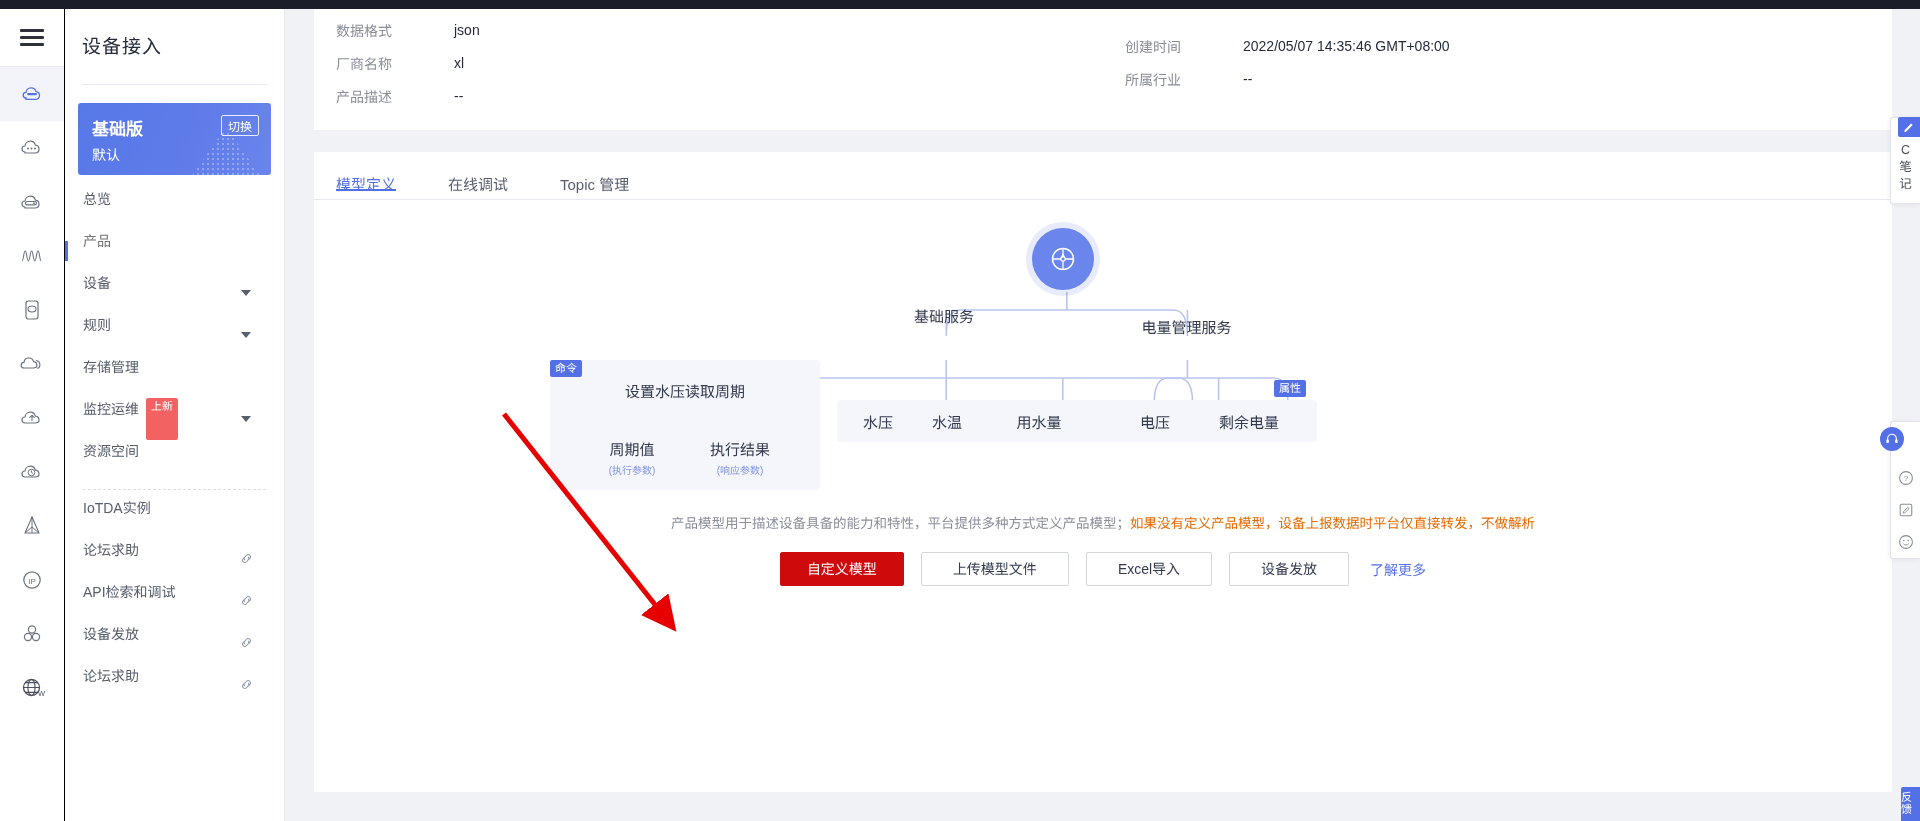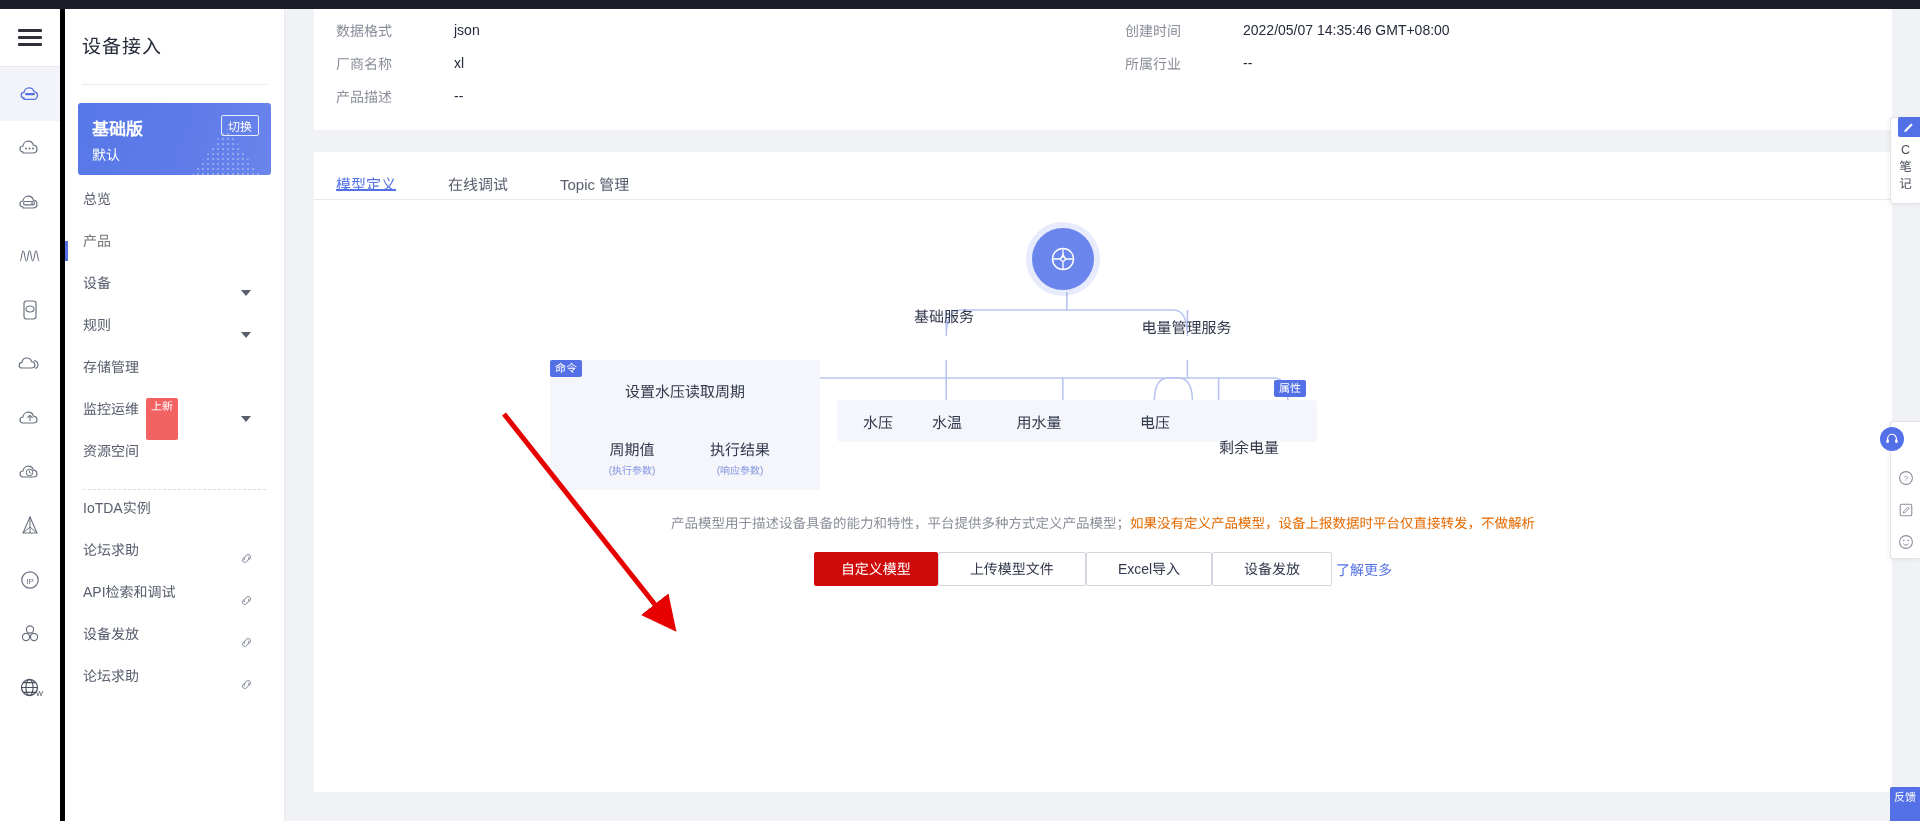--- a/index.html
+++ b/index.html
@@ -15,21 +15,21 @@
 
   
   .topbar {
     position:absolute; left:0; top:0; width:1920px; height:9px;
     background:#1b1d29; z-index:60;
   }
 
   
   .rail {
     position:absolute; left:0; top:9px; width:65px; height:812px;
-    background:#ffffff; border-right:5px solid #000000; z-index:40;
+    background:#ffffff; border-right:1px solid #000000; z-index:40;
   }
   .rail-burger {
     height:58px; display:flex; align-items:center; justify-content:center;
     border-bottom:1px solid #e8e9ee;
   }
   .burger { width:24px; height:17px; position:relative; }
   .burger i {
     position:absolute; left:0; width:24px; height:2.5px; background:#2f3138; border-radius:1px;
   }
   .burger i:nth-child(1){top:0}
@@ -101,21 +101,21 @@
   
   .main {
     position:absolute; left:286px; top:9px; right:0; bottom:0;
     background:#f0f2f5; overflow:hidden;
   }
 
   
   .info-panel {
     margin:0 28px 0 28px; background:#fff; padding:4px 0 18px 0;
   }
-  .info-grid { display:flex; }
+  .info-grid { display:flex;align-items:center; }
   .info-col { width:50%; padding-left:22px; }
   .info-row { height:33px; display:flex; align-items:center; }
   .info-label { width:118px; color:#8a8e99; font-size:14px; }
   .info-value { color:#252b3a; font-size:14px; }
 
   
   .card {
     margin:22px 28px 0 28px; background:#fff; min-height:640px; position:relative;
   }
   .tabs { display:flex; height:48px; align-items:center; border-bottom:1px solid #e7e9ef; padding-left:22px; }
@@ -156,21 +156,21 @@
 
   
   .desc {
     position:absolute; left:0; right:0; top:360px; text-align:center;
     font-size:13.5px; color:#8a8e99;
   }
   .desc .warn { color:#e56a00; }
 
   .btnrow {
     position:absolute; left:0; right:0; top:400px; display:flex; justify-content:center;
-    align-items:center; 
+    align-items:center; gap:17px;
   }
   .btn {
     height:34px; padding:0 31px; line-height:32px; font-size:14px;
     border:1px solid #d4d6dd; background:#fff; color:#333a4d; border-radius:2px; cursor:pointer;
   }
   .btn.primary { background:#cf0a0a; border-color:#cf0a0a; color:#fff; padding:0 26px; }
   .link-more { font-size:14px; color:#5370e6; cursor:pointer; margin-left:4px; }
 
   
   .note-flyout {
@@ -192,22 +192,22 @@
   }
   .dock-item { height:32px; display:flex; align-items:center; justify-content:center; cursor:pointer; }
 
   .badge-bubble {
     position:absolute; right:16px; top:418px; width:24px; height:24px; border-radius:50%;
     background:#5370e6; display:flex; align-items:center; justify-content:center; z-index:55;
   }
 
   
   .feedback {
-    position:absolute; right:0; bottom:0; width:30px; height:34px; background:#5370e6;
-    color:#fff; font-size:11px; line-height:12px; text-align:center; padding-top:4px;
+    position:absolute; right:0; bottom:0; width:19px; height:34px; background:#5370e6;
+    color:#fff; font-size:11px; line-height:12px; text-align:left; padding-top:4px;
     z-index:55; border-radius:2px 0 0 0;
   }
 
   
   .annot { position:absolute; left:286px; top:9px; width:1634px; height:812px; pointer-events:none; z-index:58; }
 </style>
 </head>
 <body>
 
 <div class="topbar"></div>
@@ -471,21 +471,21 @@
         <span class="sub">(响应参数)</span>
       </div>
 
       <div class="svc-box" style="left:523px;top:200px;width:480px;height:42px;"></div>
       <div class="tag" style="left:960px;top:180px;">属性</div>
 
       <div class="leaf" style="left:523px;top:211px;width:82px;">水压</div>
       <div class="leaf" style="left:592px;top:211px;width:82px;">水温</div>
       <div class="leaf" style="left:670px;top:211px;width:110px;">用水量</div>
       <div class="leaf" style="left:800px;top:211px;width:82px;">电压</div>
-      <div class="leaf" style="left:875px;top:211px;width:120px;margin-top:25px;">剩余电量</div>
+      <div class="leaf" style="left:875px;top:211px;width:120px;">剩余电量</div>
     </div>
 
     <div class="desc">
       <span>产品模型用于描述设备具备的能力和特性，平台提供多种方式定义产品模型；</span><span class="warn">如果没有定义产品模型，设备上报数据时平台仅直接转发，不做解析</span>
     </div>
 
     <div class="btnrow">
       <button class="btn primary">自定义模型</button>
       <button class="btn">上传模型文件</button>
       <button class="btn">Excel导入</button>

